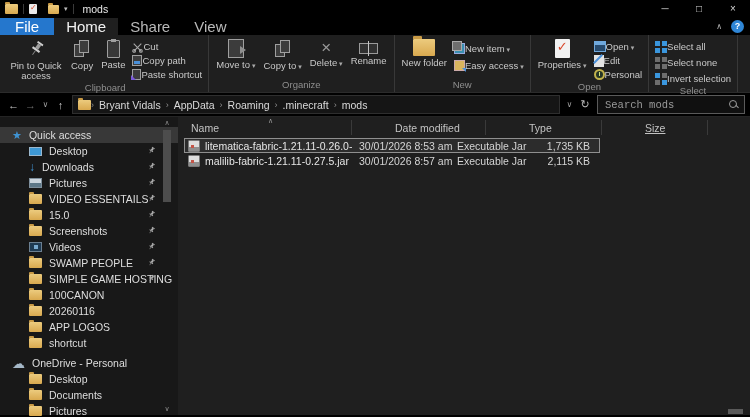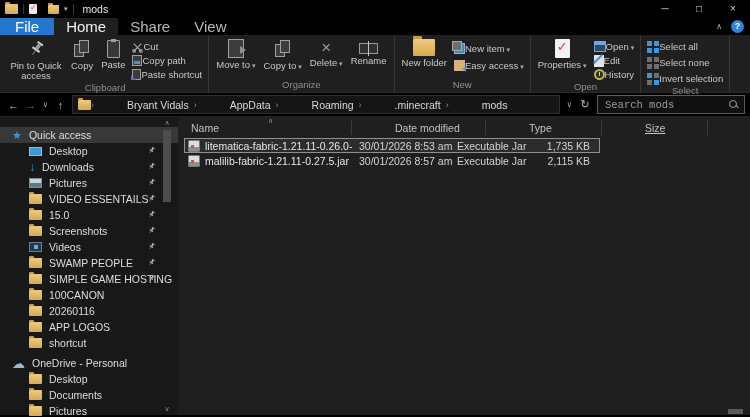--- a/index.html
+++ b/index.html
@@ -79,21 +79,21 @@
   .i-cpath::after{content:"";position:absolute;left:1px;bottom:1px;width:6px;height:3px;background:#4a90d9;}
   .i-pshort{width:9px;height:11px;border:1px solid #9f9f9f;background:#3c3c3c;}
   .i-pshort::after{content:"";position:absolute;left:-2px;bottom:-1px;width:0;height:0;border-right:5px solid transparent;border-bottom:5px solid #7a5ad9;}
 
   
   .addr{height:24px;background:#000;display:flex;align-items:center;padding:0 5px;border-bottom:1px solid #242424;}
   .navbtn{width:17px;text-align:center;font-size:11px;color:#c9c9c9;}
   .navbtn.dim{color:#6e6e6e;}
   .navbtn.small{font-size:8px;width:13px;color:#9f9f9f;}
   .addrbox{flex:1;height:19px;background:#151515;border:1px solid #2e2e2e;display:flex;align-items:center;padding:0 5px;margin:0 3px;overflow:hidden;}
-  .crumb{padding:0 5px;color:#d9d9d9;font-size:10.5px;white-space:nowrap;margin-left:28px;}
+  .crumb{padding:0 5px;color:#d9d9d9;font-size:10.5px;white-space:nowrap;}
   .csep{color:#8f8f8f;font-size:9px;}
   .csep::before{content:"›";}
   .refresh{width:18px;text-align:center;color:#b9b9b9;font-size:11px;}
   .searchbox{width:148px;height:19px;background:#101010;border:1px solid #5a5a5a;display:flex;align-items:center;padding:0 5px;margin-left:3px;}
   .searchbox input{flex:1;background:transparent;border:0;outline:0;color:#cfcfcf;font-size:10.5px;font-family:Liberation Mono, monospace;min-width:0;}
   .searchbox input::placeholder{color:#9a9a9a;}
   .mag{width:10px;height:10px;}
   .mag::before{content:"";position:absolute;left:0;top:0;width:6px;height:6px;border:1.4px solid #9a9a9a;border-radius:50%;}
   .mag::after{content:"";position:absolute;left:6px;top:6px;width:4px;height:1.4px;background:#9a9a9a;transform:rotate(45deg);}
 
@@ -269,21 +269,21 @@
           <div class="rsmall">
             <span class="ic i-open"></span>
             <span class="dd">Open</span>
           </div>
           <div class="rsmall">
             <span class="ic i-edit"></span>
             <span>Edit</span>
           </div>
           <div class="rsmall">
             <span class="ic i-hist"></span>
-            <span>History</span>
+            <span>Personal</span>
           </div>
         </div>
       </div>
       <div class="rlabel">Open</div>
     </div>
 
     <div class="rgroup">
       <div class="rbody">
         <div class="rsmallcol" style="gap:3px">
           <div class="rsmall">

